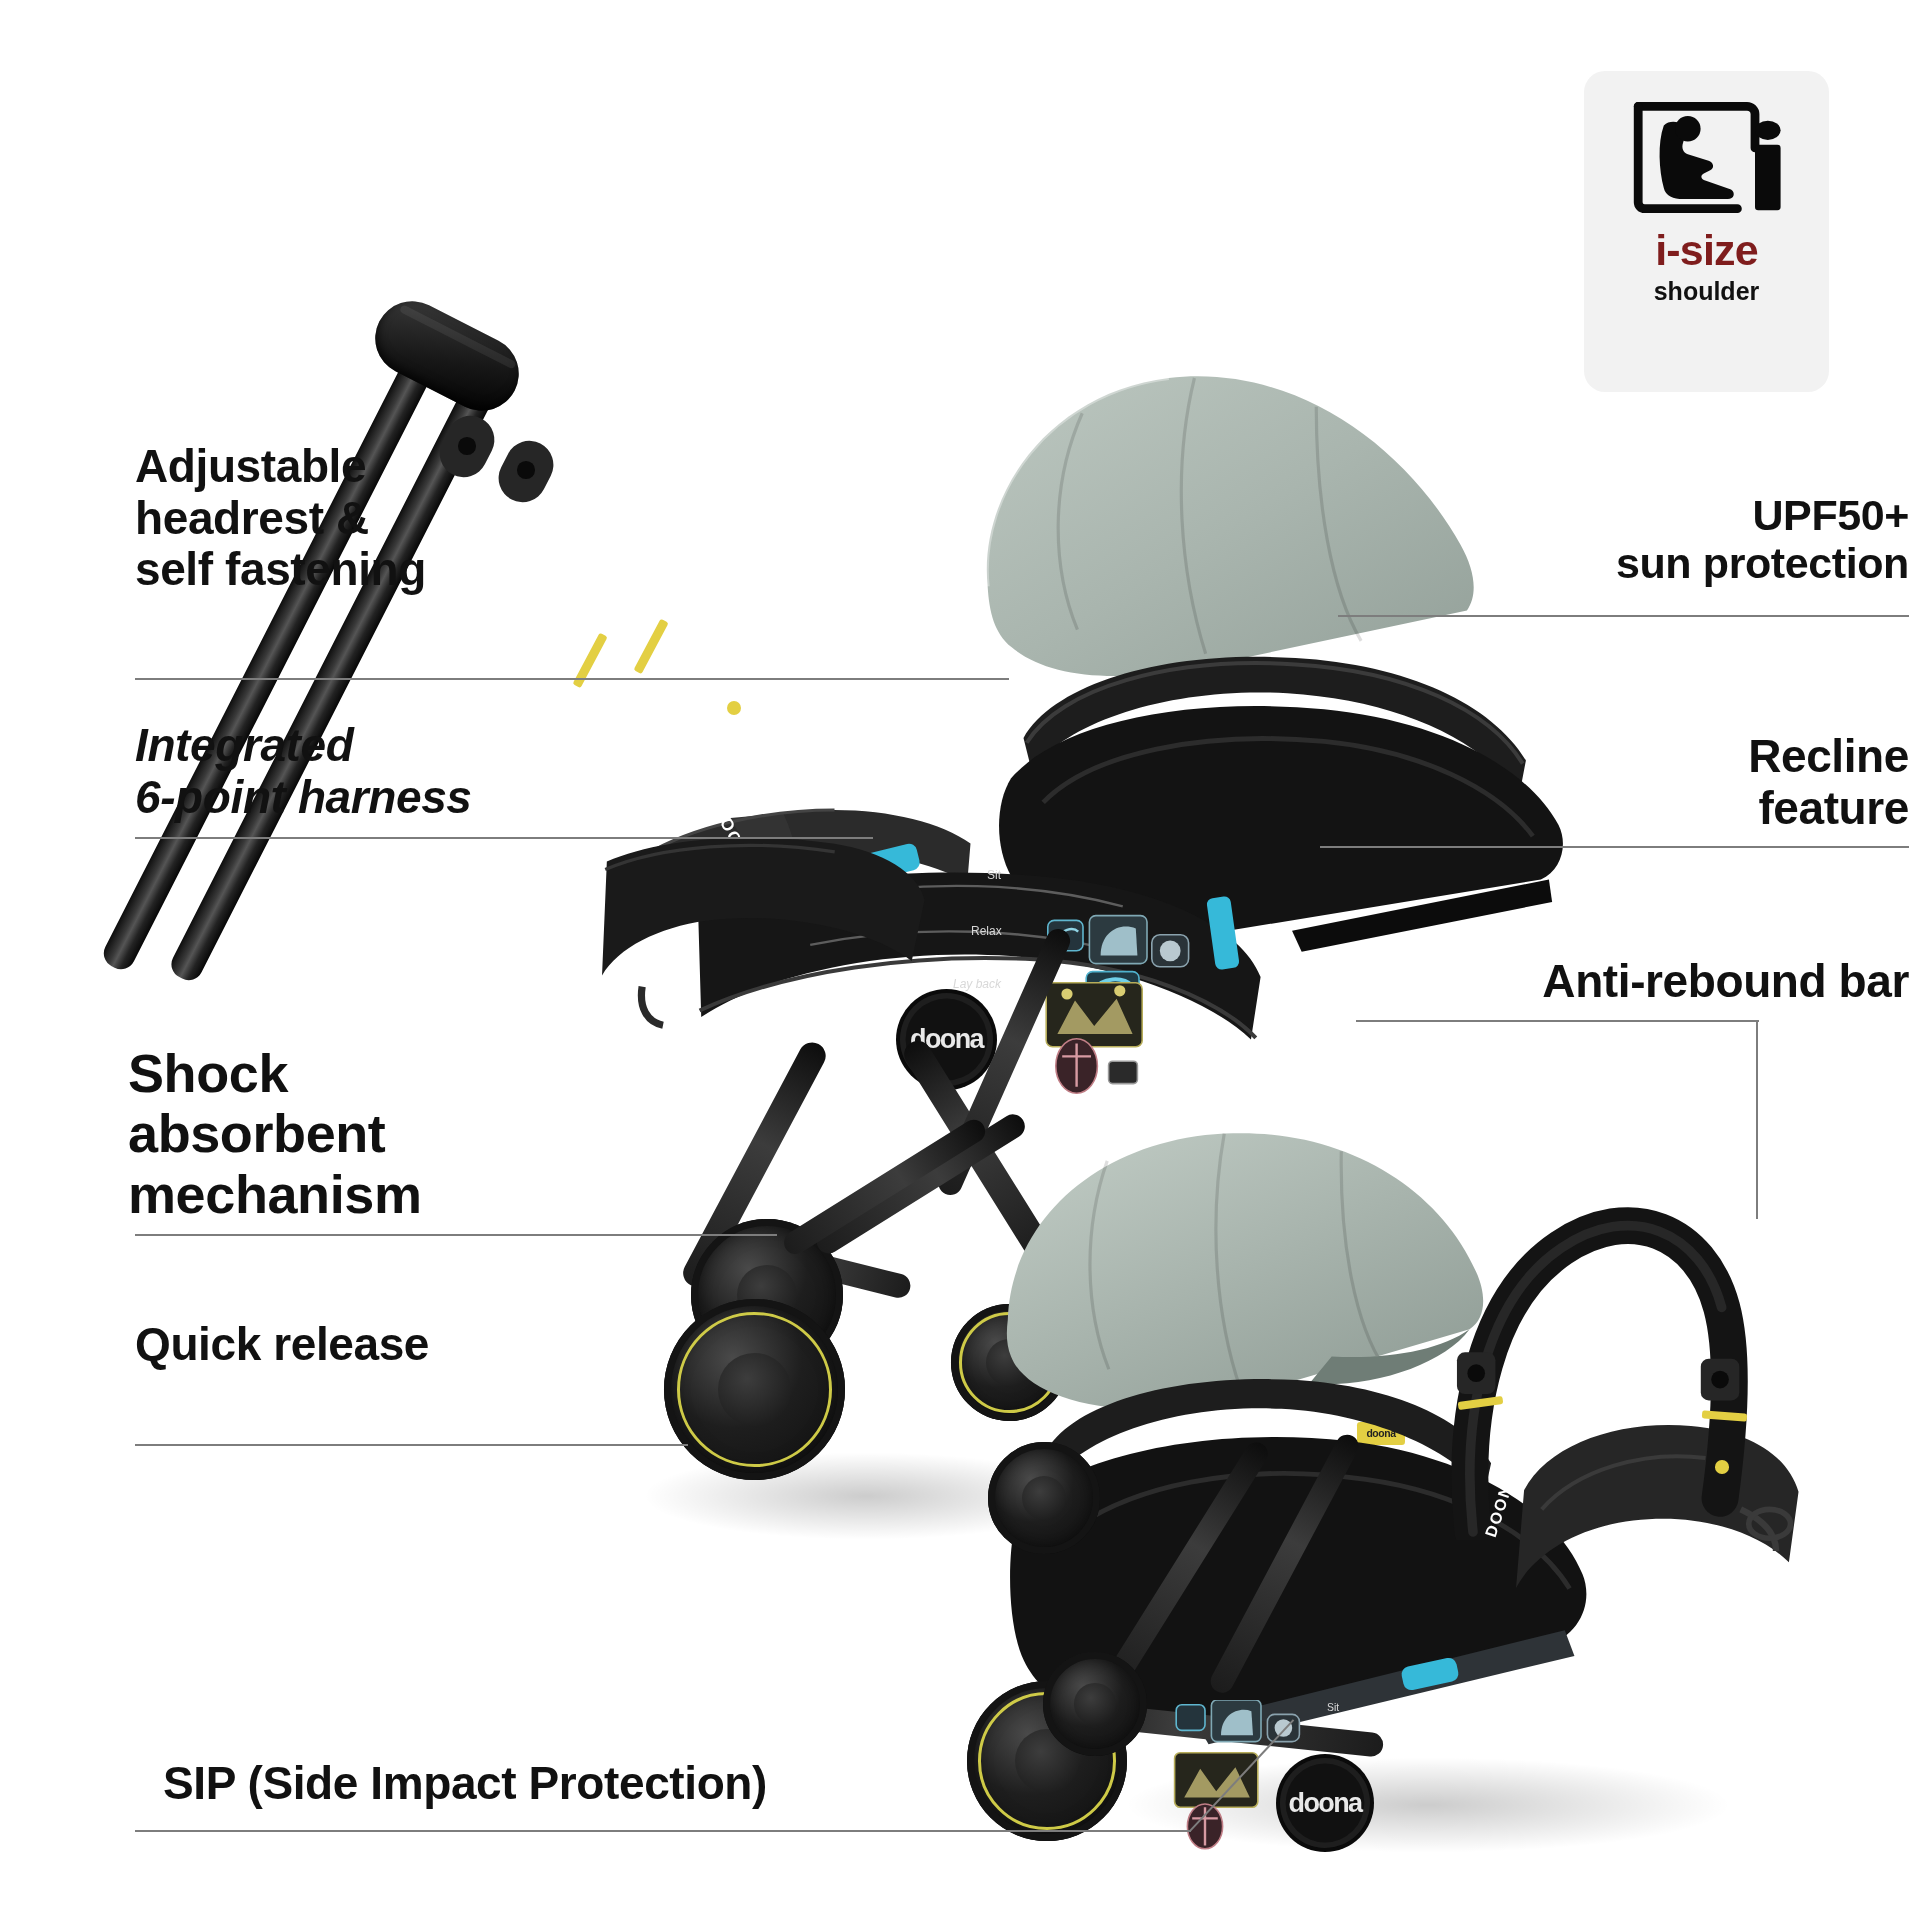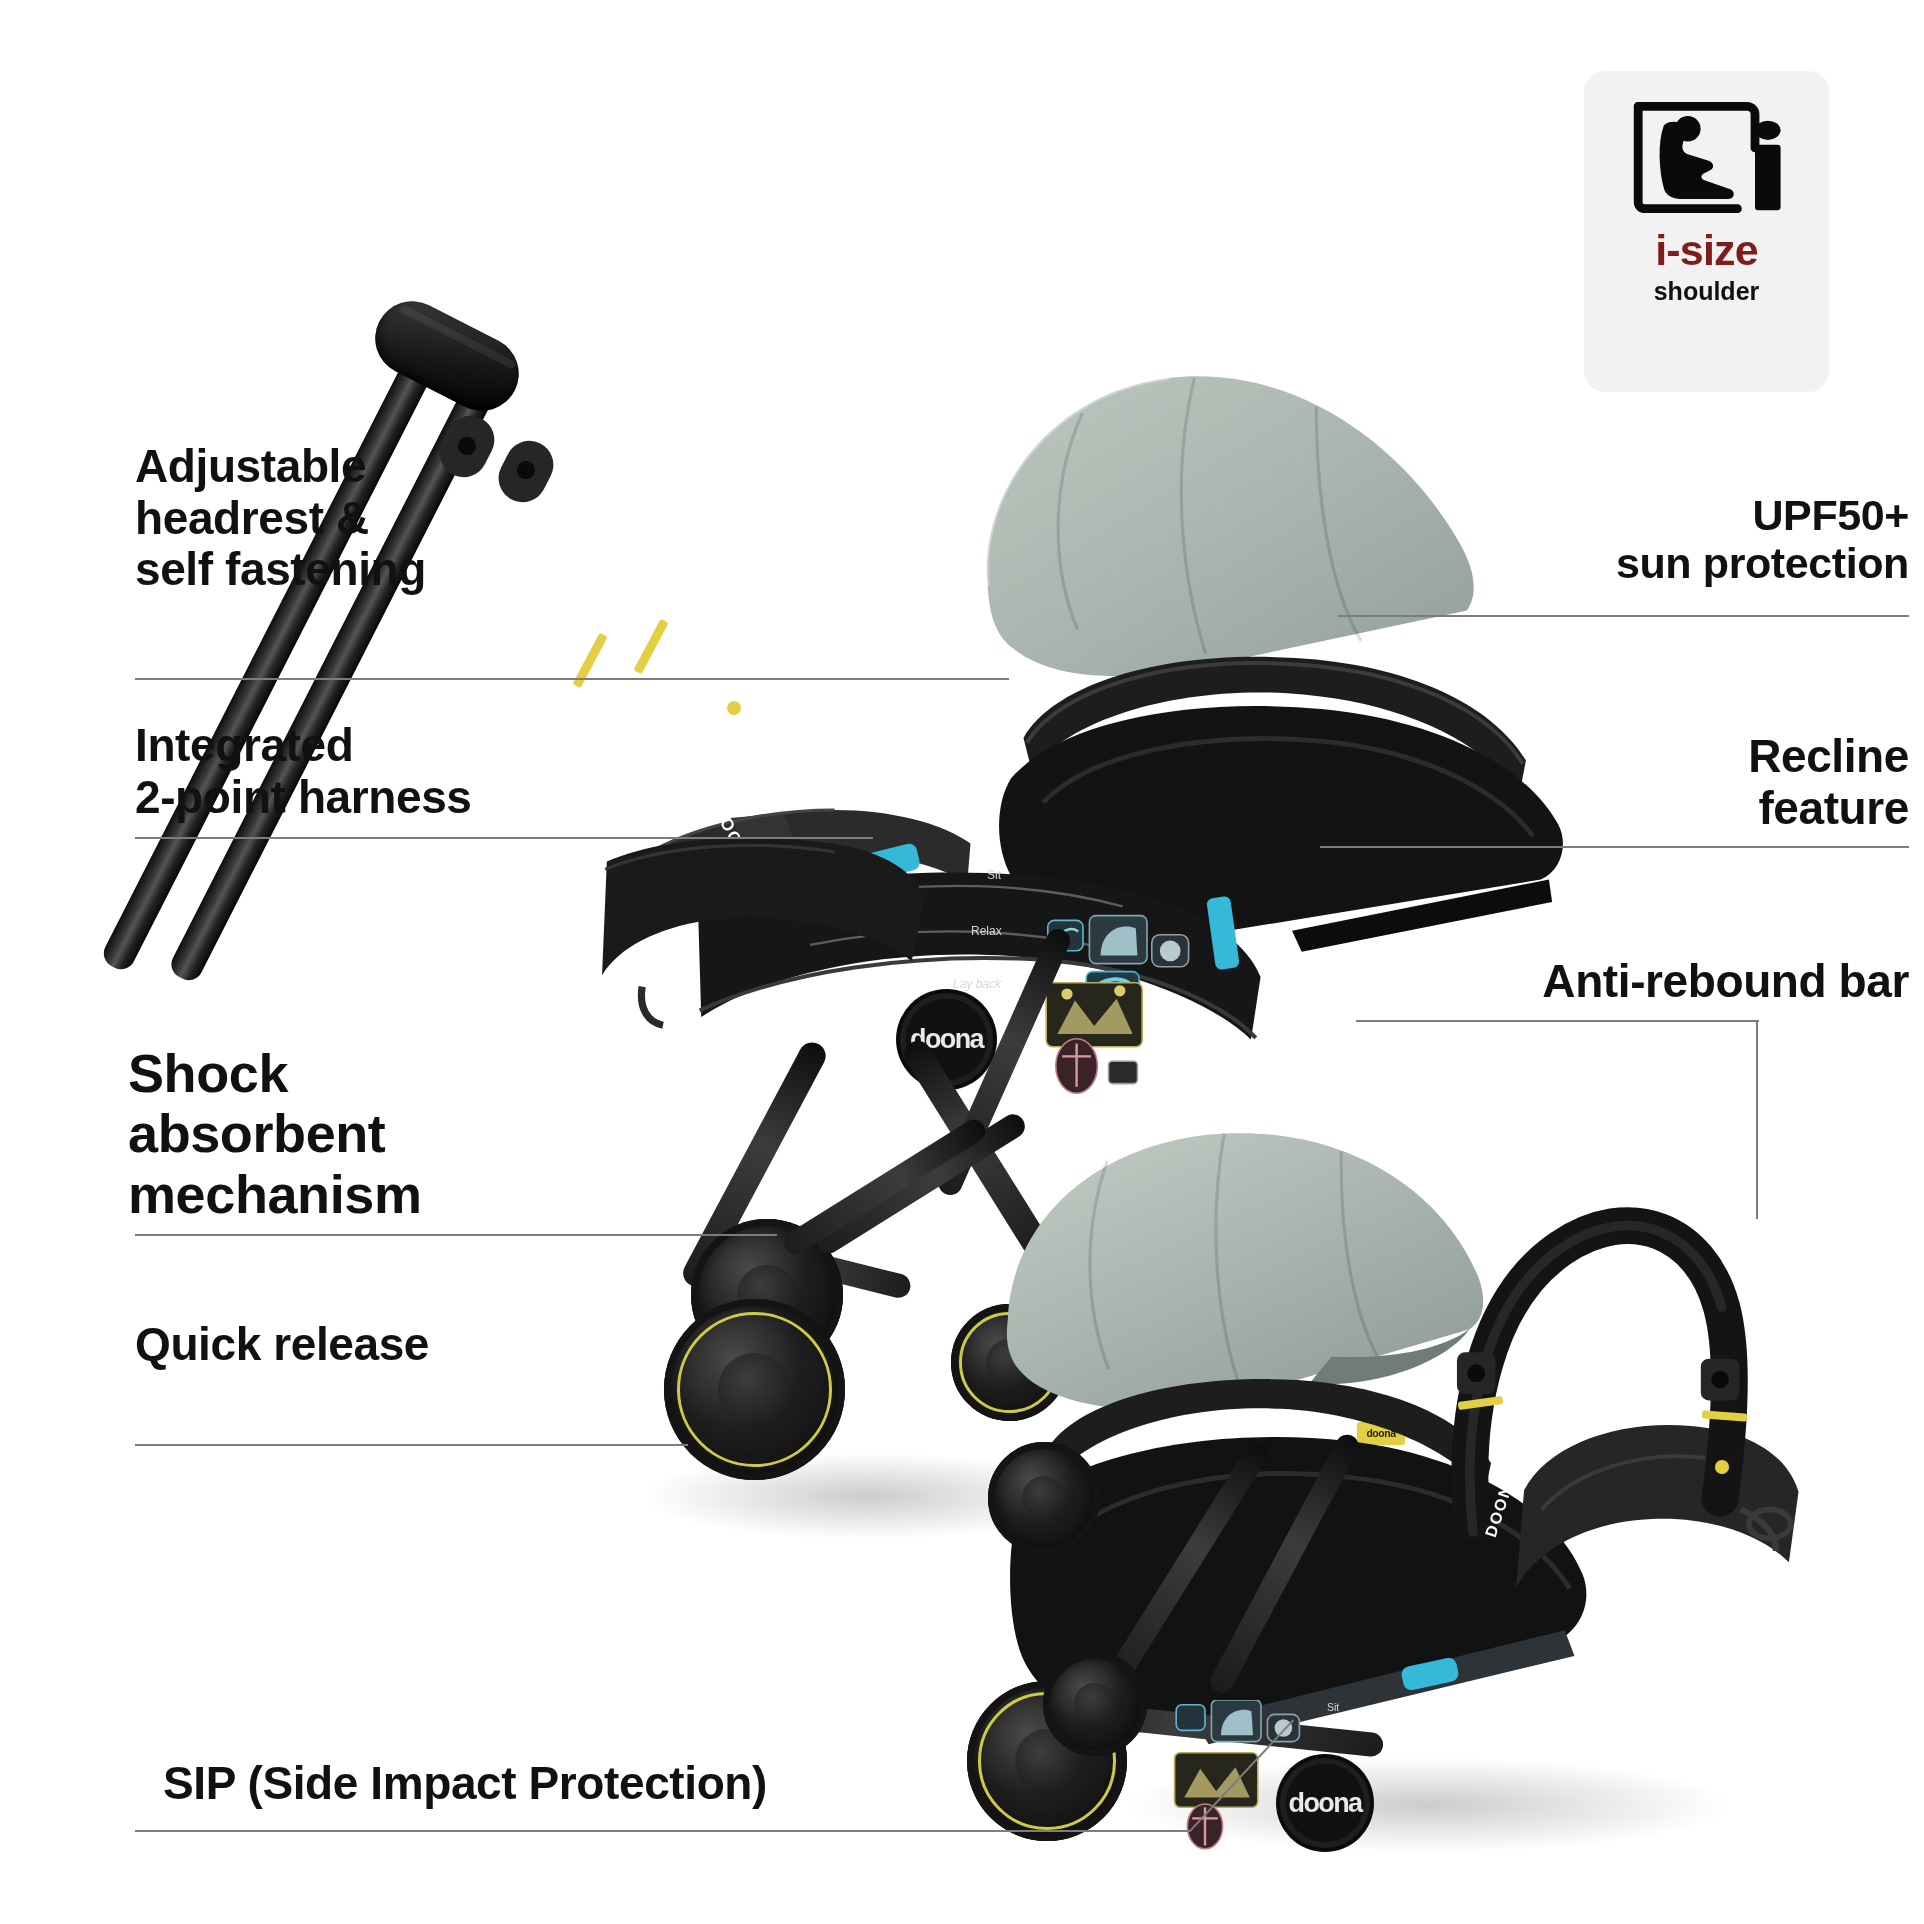--- a/index.html
+++ b/index.html
@@ -324,23 +324,23 @@
     </div>
   </div>
 
   <div class="label left" style="left:135px;top:441px;font-size:46px;">
     <div>Adjustable</div>
     <div>headrest &amp;</div>
     <div>self fastening</div>
   </div>
   <div class="rule" style="left:135px;top:678px;width:874px;"></div>
 
-  <div class="label left" style="left:135px;top:720px;font-size:46px;">
+  <div class="label left" style="left:135px;top:720px;font-size:46px;font-style:italic;">
     <div>Integrated</div>
-    <div>2-point harness</div>
+    <div>6-point harness</div>
   </div>
   <div class="rule" style="left:135px;top:837px;width:738px;"></div>
 
   <div class="label left" style="left:128px;top:1043px;font-size:54px;">
     <div>Shock</div>
     <div>absorbent</div>
     <div>mechanism</div>
   </div>
   <div class="rule" style="left:135px;top:1234px;width:642px;"></div>
 

